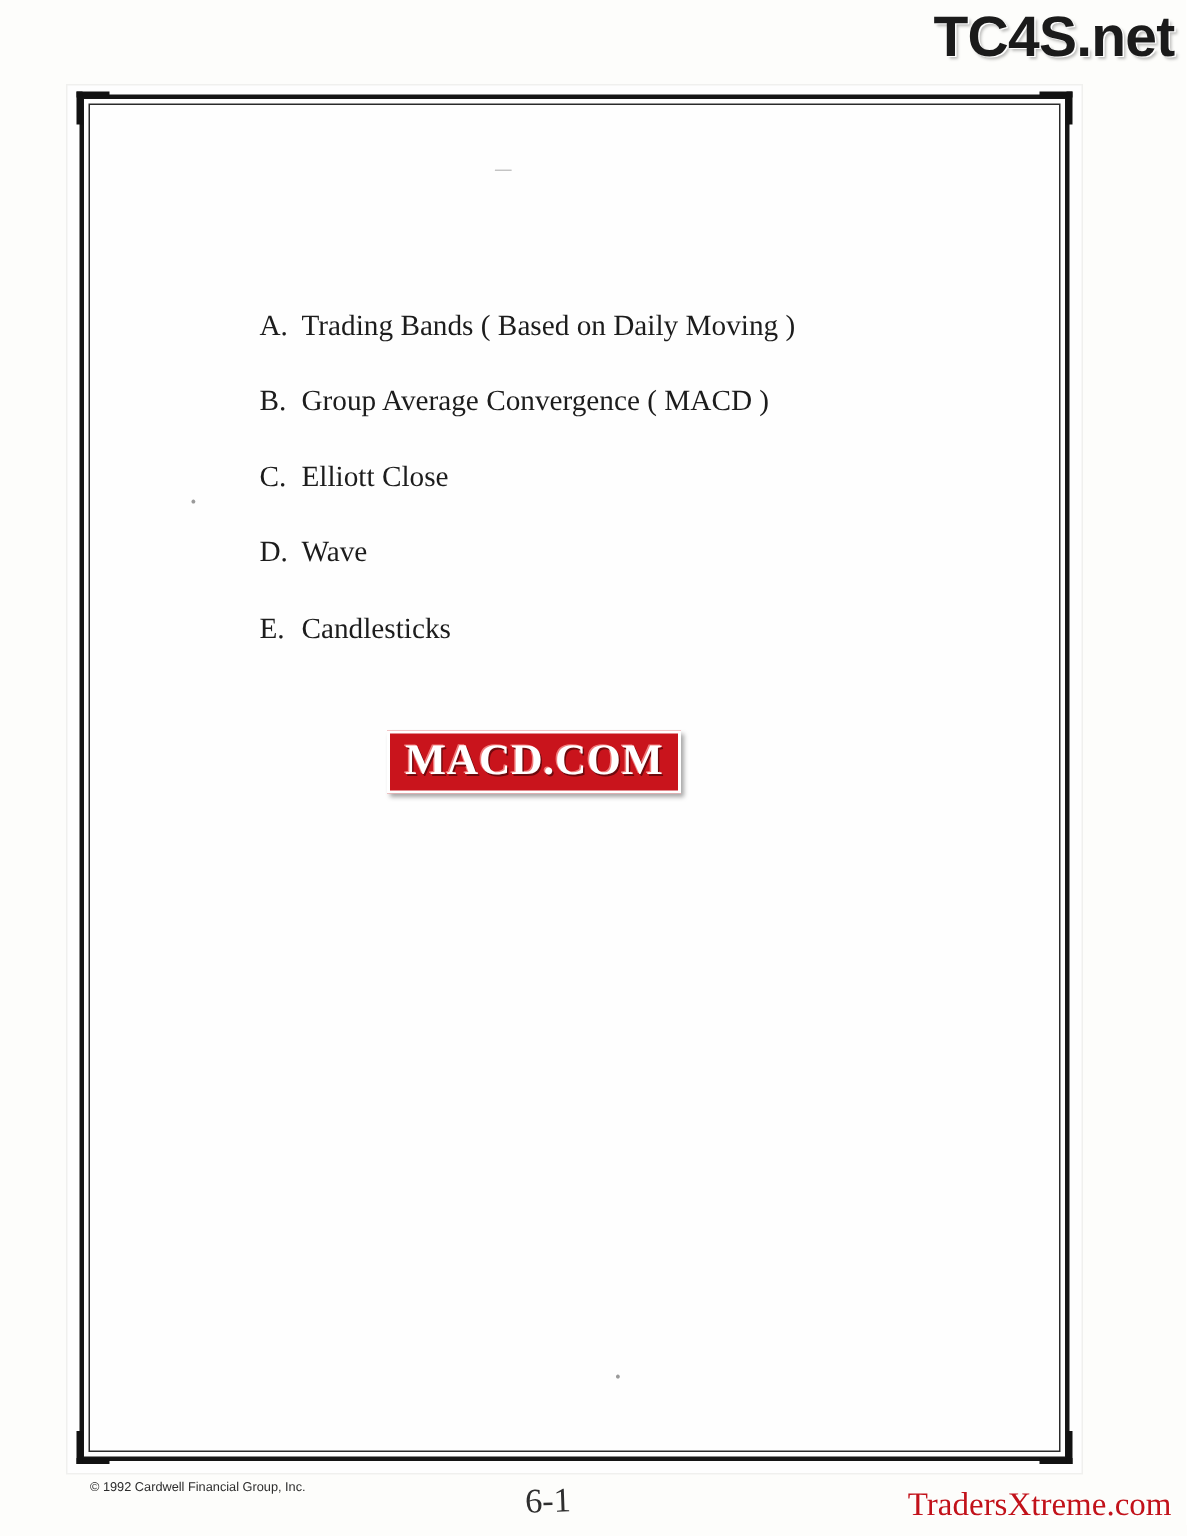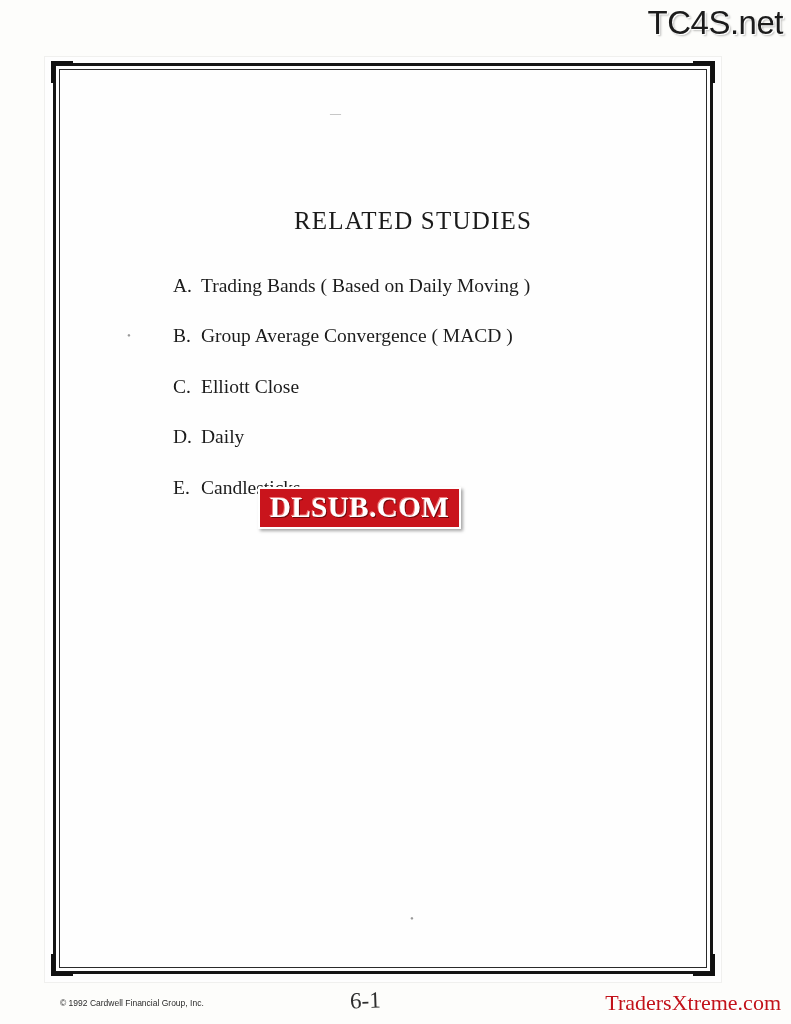--- a/index.html
+++ b/index.html
@@ -30,22 +30,22 @@
     border-radius: 50%;
     opacity: .55;
   }
 
   
   .tc4s {
     position: absolute;
     right: 8px;
     top: 4px;
     font-family: "Liberation Sans", sans-serif;
-    font-weight: normal;
-    font-size: 33px;
+    font-weight: bold;
+    font-size: 38px;
     letter-spacing: -0.5px;
     color: #1b1b1b;
     text-shadow: 1px 1px 0 #ffffff, 2px 2px 2px rgba(0,0,0,.25);
     text-align: right;
   }
 
   
   .sheet {
     position: absolute;
     left: 45px;
@@ -128,21 +128,21 @@
     letter-spacing: 0.5px;
     color: #ffffff;
     text-shadow: 1px 1px 0 #6d0a0e, -1px -1px 0 #f07a7a;
     line-height: 1;
   }
 
   
   .copyright {
     position: absolute;
     left: 60px;
-    bottom: 16px;
+    bottom: 28px;
     font-family: "Liberation Sans", sans-serif;
     font-size: 8.5px;
     color: #2b2b2b;
   }
   .page-number {
     position: absolute;
     left: 350px;
     bottom: 10px;
     font-family: "Liberation Serif", serif;
     font-size: 23px;
@@ -188,39 +188,38 @@
   <div class="corner tl"></div>
   <div class="corner tr"></div>
   <div class="corner bl"></div>
   <div class="corner br"></div>
 
   <div class="mark" style="left:285px;top:50px;">—</div>
   <div class="mark" style="left:82px;top:272px;">•</div>
   <div class="mark" style="left:365px;top:855px;">•</div>
 
   <div class="content">
-    <div class="doc-title">RELATED STUDIES</div>
 
     <ul class="item-list">
       <li class="item">
         <span class="letter">A.</span><span>Trading Bands ( Based on Daily Moving )</span>
       </li>
       <li class="item">
         <span class="letter">B.</span><span>Group Average Convergence ( MACD )</span>
       </li>
       <li class="item">
         <span class="letter">C.</span><span>Elliott Close</span>
       </li>
       <li class="item">
-        <span class="letter">D.</span><span>Daily</span>
+        <span class="letter">D.</span><span>Wave</span>
       </li>
       <li class="item">
         <span class="letter">E.</span><span>Candlesticks</span>
       </li>
     </ul>
   </div>
 </div>
 
-<div class="dlsub">DLSUB.COM</div>
+<div class="dlsub">MACD.COM</div>
 
 <div class="copyright">© 1992 Cardwell Financial Group, Inc.</div>
 <div class="page-number">6-1</div>
 <div class="tx-mark">TradersXtreme.com</div>
 
 </body></html>

